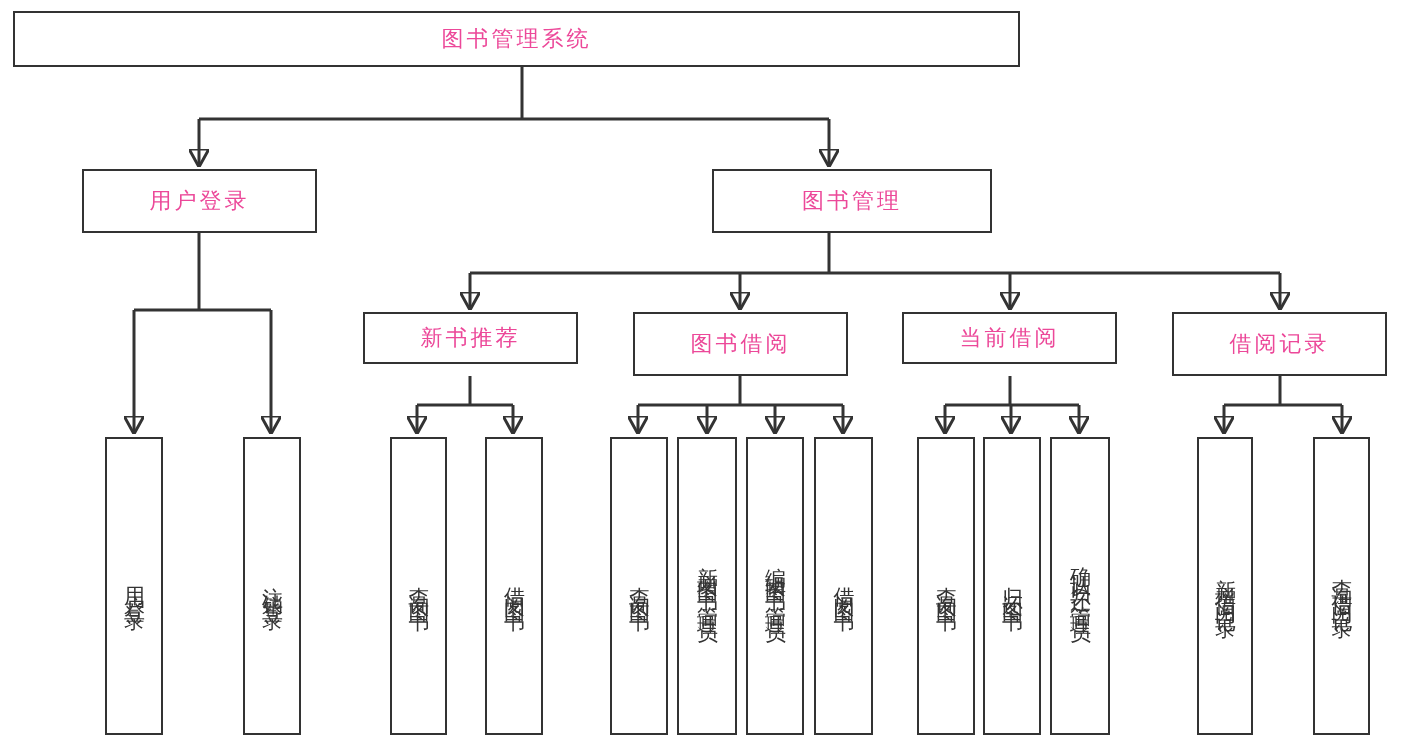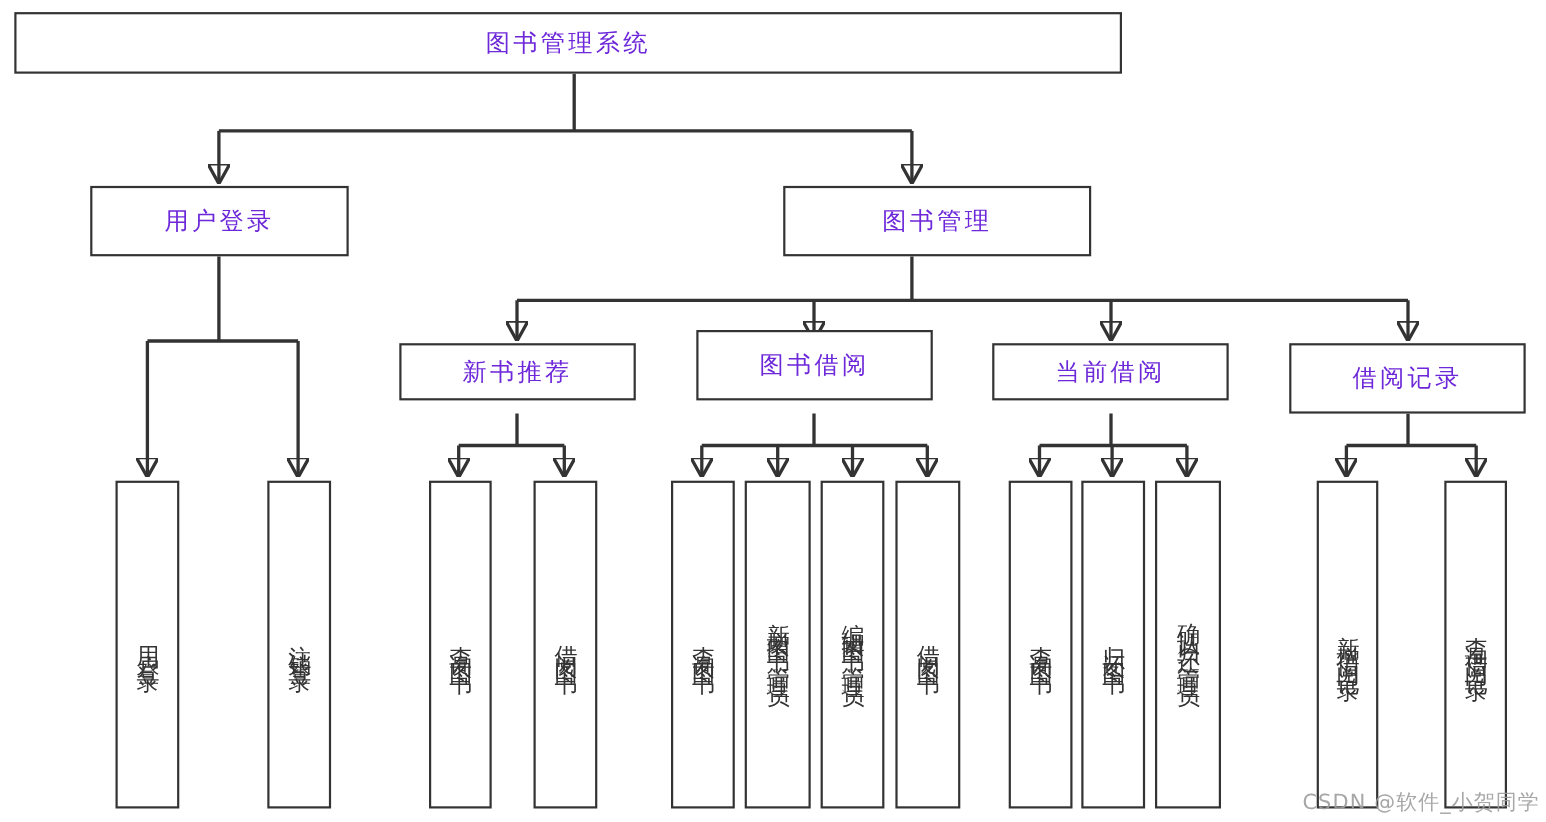--- a/index.html
+++ b/index.html
@@ -15,21 +15,21 @@
   #wires path, #wires line{stroke:#333333;stroke-width:3;fill:none;}
   .box{
     position:absolute;
     background:#ffffff;
     border:2.5px solid #333333;
     display:flex;align-items:center;justify-content:center;
     box-sizing:border-box;
   }
   .box.h span{
     font-size:22px;letter-spacing:3px;white-space:nowrap;
-    color:#6d28d9;
+    color:#ec4899;
   }
   .box.v span{
     writing-mode:vertical-rl;
     font-size:21px;letter-spacing:8px;line-height:1;
     color:#333333;white-space:nowrap;
   }
   #watermark{
     position:absolute;left:1184px;top:716px;
     font-size:19px;letter-spacing:1px;
     color:#9e9e9e;opacity:.9;white-space:nowrap;
@@ -89,21 +89,21 @@
   <div class="box h" style="left:82px;top:169px;width:235px;height:64px">
     <span>用户登录</span>
   </div>
   <div class="box h" style="left:712px;top:169px;width:280px;height:64px">
     <span>图书管理</span>
   </div>
 
   <div class="box h" style="left:363px;top:312px;width:215px;height:52px">
     <span>新书推荐</span>
   </div>
-  <div class="box h" style="left:633px;top:300px;width:215px;height:64px">
+  <div class="box h" style="left:633px;top:312px;width:215px;height:64px">
     <span>图书借阅</span>
   </div>
   <div class="box h" style="left:902px;top:312px;width:215px;height:52px">
     <span>当前借阅</span>
   </div>
   <div class="box h" style="left:1172px;top:312px;width:215px;height:64px">
     <span>借阅记录</span>
   </div>
 
   <div class="box v" style="left:105px;top:437px;width:58px;height:298px">
@@ -143,15 +143,14 @@
     <span>确认归还（管理员）</span>
   </div>
 
   <div class="box v" style="left:1197px;top:437px;width:56px;height:298px">
     <span>新增借阅记录</span>
   </div>
   <div class="box v" style="left:1313px;top:437px;width:57px;height:298px">
     <span>查询借阅记录</span>
   </div>
 
-  <div id="watermark">CSDN @软件_小贺同学</div>
 
 </div>
 
 </body></html>

